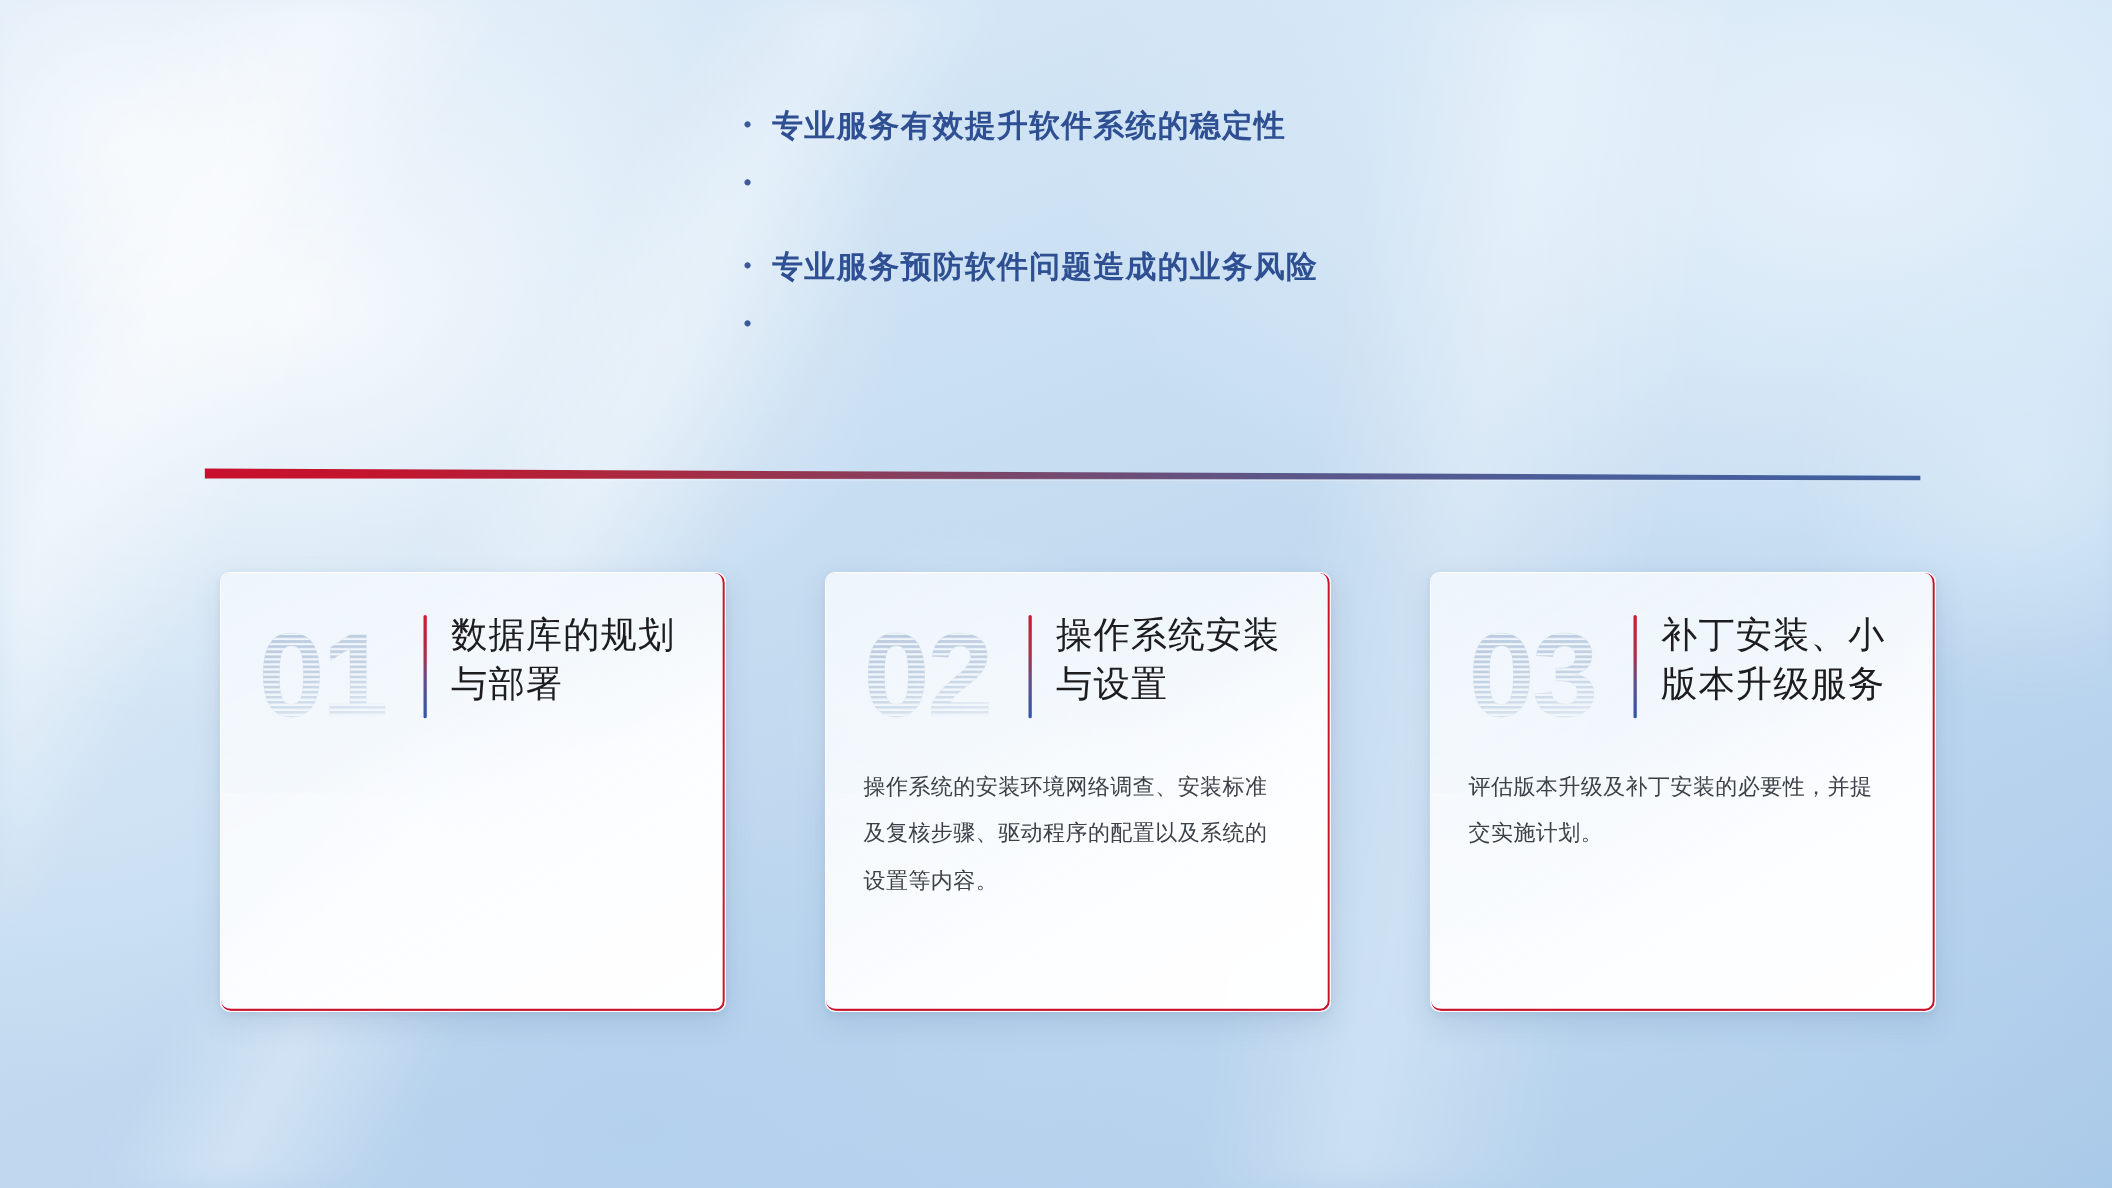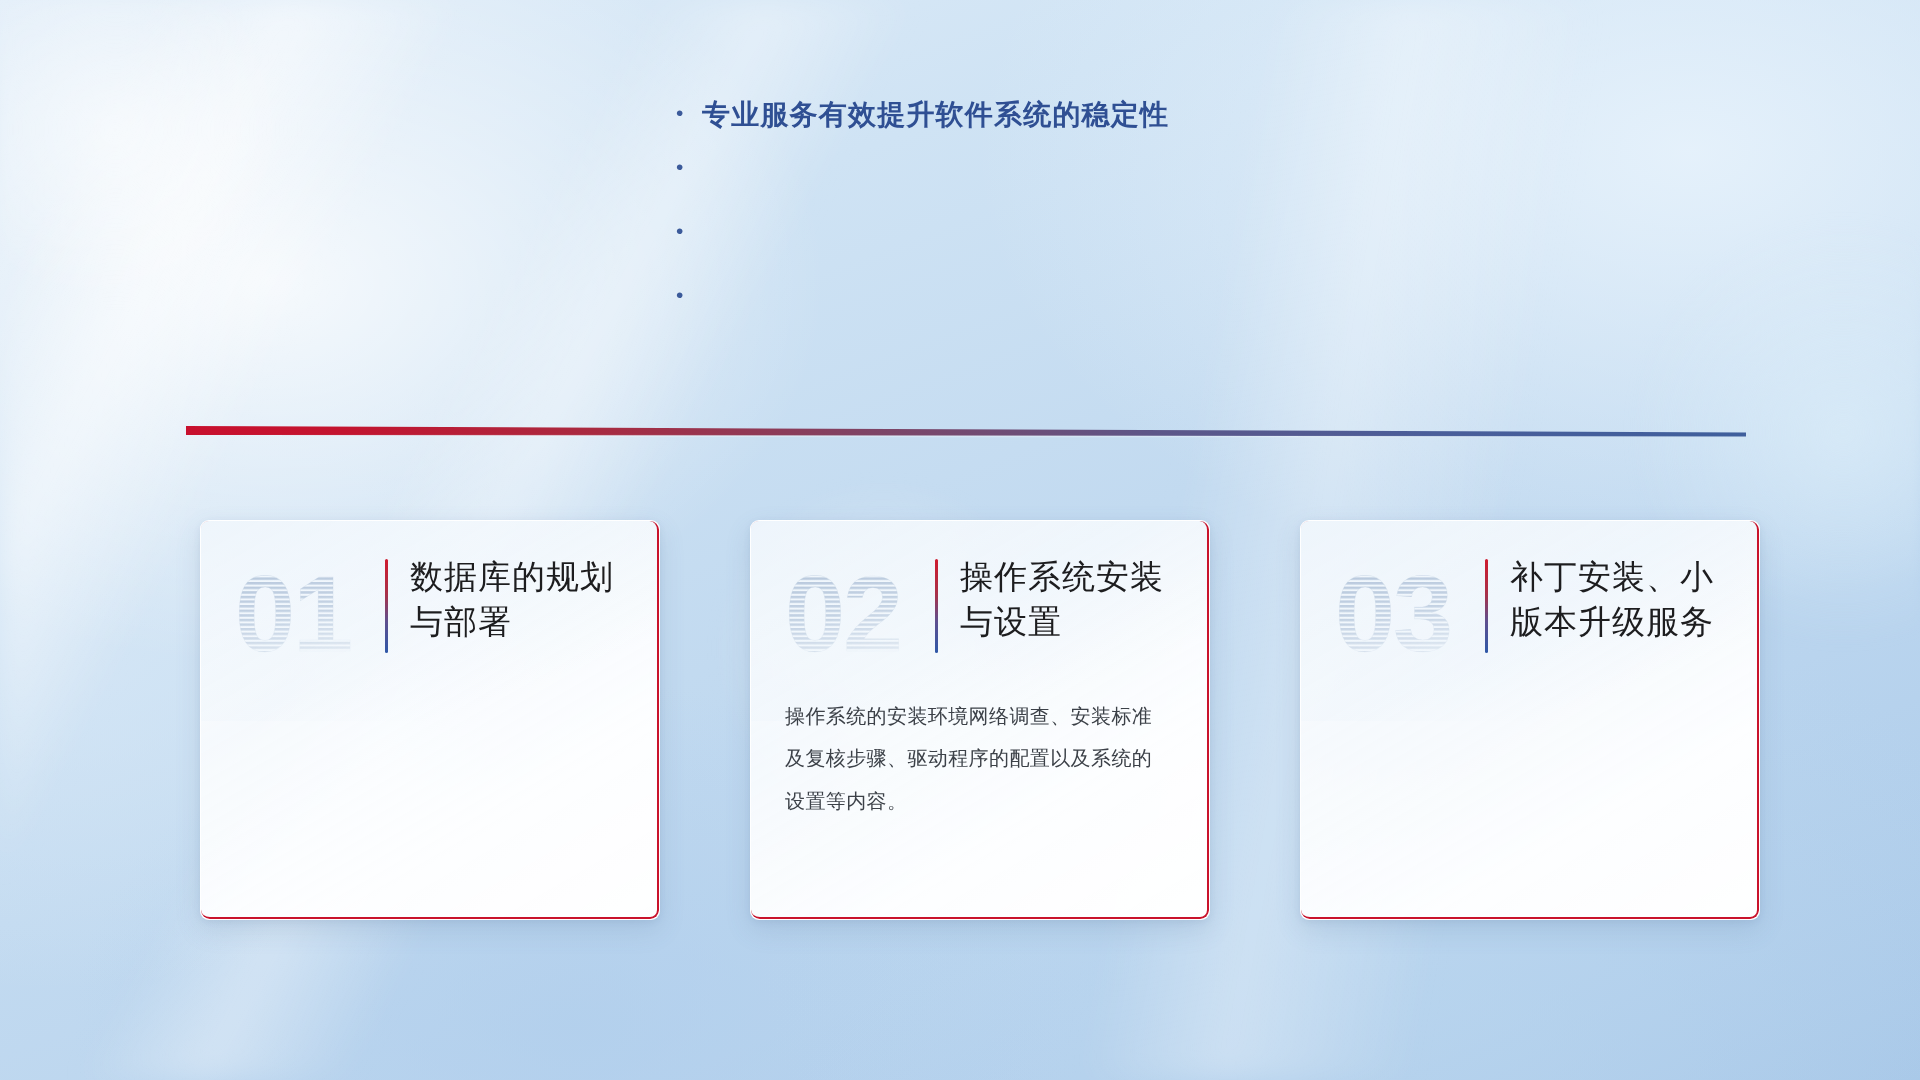--- a/index.html
+++ b/index.html
@@ -132,20 +132,21 @@
   <div class="bullets">
     <div class="bullet-row">
       <span class="bullet-dot">•</span>
       <span class="bullet-text">专业服务有效提升软件系统的稳定性</span>
     </div>
     <div class="bullet-row">
       <span class="bullet-dot">•</span>
     </div>
     <div class="bullet-row">
       <span class="bullet-dot">•</span>
+      <span class="bullet-text">专业服务预防软件问题造成的业务风险</span>
     </div>
     <div class="bullet-row">
       <span class="bullet-dot">•</span>
     </div>
   </div>
 
   <div class="divider-wrap">
     <svg class="divider-shape" viewBox="0 0 1560 20" preserveAspectRatio="none">
       <defs>
         <linearGradient id="divGrad" x1="0" y1="0" x2="1" y2="0">
@@ -251,16 +252,17 @@
             </defs>
             <g mask="url(#numMask3)">
               <text x="0" y="92" font-family="'Liberation Sans',sans-serif" font-size="108" font-weight="700" fill="url(#stripes3)" letter-spacing="-2">03</text>
               <text x="0" y="92" font-family="'Liberation Sans',sans-serif" font-size="108" font-weight="700" fill="none" stroke="#b9c9dc" stroke-width="0.6" opacity="0.35" letter-spacing="-2">03</text>
             </g>
           </svg>
         </div>
         <div class="card-bar"></div>
         <div class="card-title"><span>补丁安装、小</span><br><span>版本升级服务</span></div>
       </div>
+      <div class="card-body">评估版本升级及补丁安装的必要性，并提交实施计划。</div>
     </div>
 
   </div>
 </div>
 
 </body></html>

